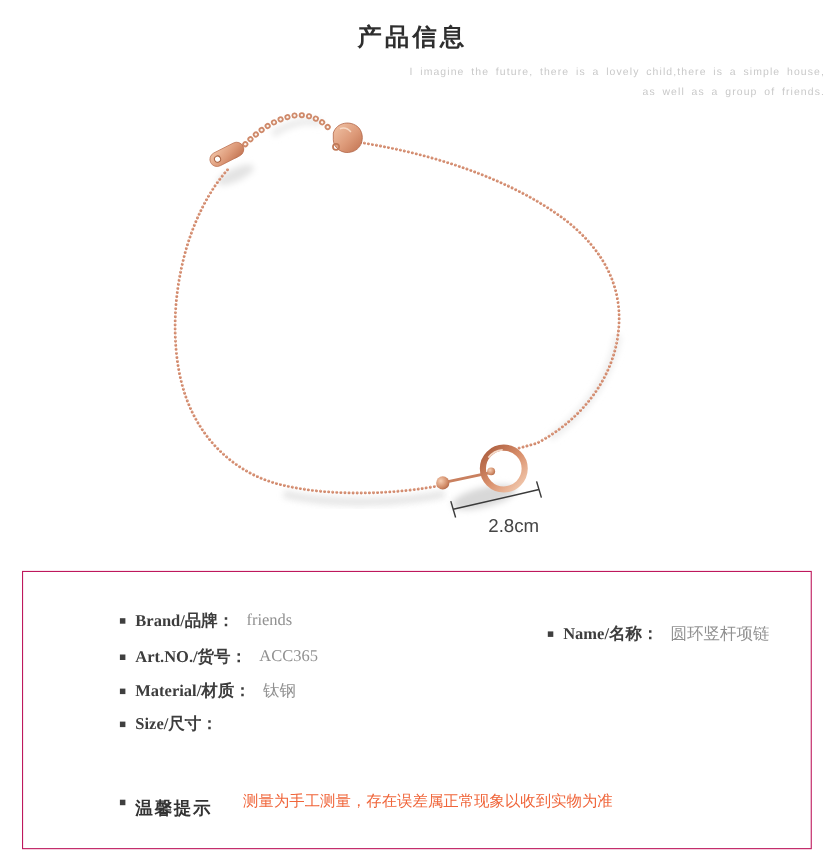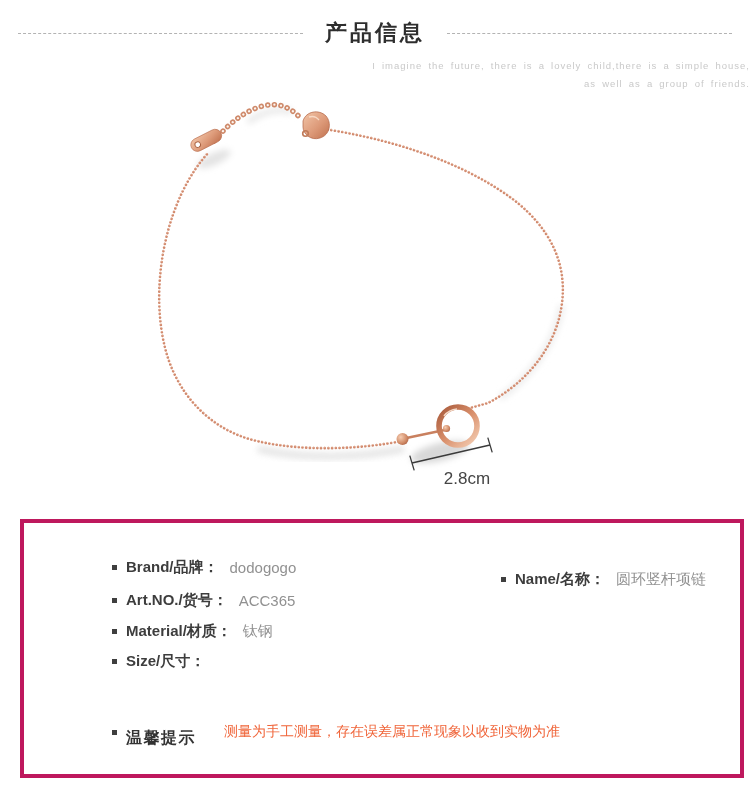--- a/index.html
+++ b/index.html
@@ -1,38 +1,38 @@
 <!DOCTYPE html>
 <html><head>
 <meta charset="utf-8">
 <style>
   html,body{margin:0;padding:0;background:#ffffff;}
   .page{
     position:relative;width:750px;height:788px;margin:0 auto;background:#fff;
     font-family:"Liberation Sans","DejaVu Sans",sans-serif;overflow:hidden;
   }
   
-  .header{position:absolute;top:18px;left:0;right:0;display:flex;align-items:center;padding:0 18px;}
+  .header{position:absolute;top:18px;left:0;right:0;display:flex;align-items:center;padding:0 18px;flex-direction:column;}
   .dash{flex:1;border-top:1px dashed #b3b3b3;height:0;}
   .title{margin:0 22px;font-size:22px;font-weight:700;letter-spacing:3px;color:#2e2e2e;white-space:nowrap;}
   .subtitle{position:absolute;top:57px;left:0;right:0;text-align:right;
     font-size:9.5px;letter-spacing:1px;word-spacing:2.5px;line-height:18px;color:#c9c9c9;}
   
   .figure-svg{position:absolute;top:0;left:0;pointer-events:none;}
   .chain-fine{fill:none;stroke:#d28a6e;stroke-width:2.6;stroke-dasharray:0.1 3.6;stroke-linecap:round;}
   .chain-fine-hl{fill:none;stroke:#f3cdb4;stroke-width:1;stroke-dasharray:0.1 3.6;stroke-linecap:round;opacity:.8;}
   .chain-big{fill:none;stroke:#cf8a6b;stroke-width:5.5;stroke-dasharray:0.1 6.5;stroke-linecap:round;}
   .chain-big-in{fill:none;stroke:#fdf6f0;stroke-width:2.2;stroke-dasharray:0.1 6.5;stroke-linecap:round;}
   .caption{position:absolute;top:266px;left:362px;transform:translateX(-50%);
     font-size:21px;color:#3a3a3a;white-space:nowrap;}
   .dim-label{position:absolute;top:469px;left:467px;transform:translateX(-50%);
     font-size:17px;color:#454545;white-space:nowrap;text-align:right;}
   
   .spec-box{position:absolute;left:20px;top:519px;width:716px;height:251px;
-    border:4px solid #be185d;background:#fff;}
+    border:1px solid #be185d;background:#fff;font-family:Liberation Serif, serif;}
   .spec-row{position:absolute;height:18px;display:flex;align-items:center;white-space:nowrap;}
   .bullet{width:5px;height:5px;background:#3f3f3f;margin-right:9px;flex:0 0 auto;}
   .spec-label{font-size:15px;font-weight:700;color:#3d3d3d;}
   .spec-value{font-size:15px;color:#919191;margin-left:11px;}
   .notice-label{font-size:16px;font-weight:700;letter-spacing:1.5px;color:#333333;margin-top:13px;}
   .notice-text{font-size:14px;margin-left:28px;}
 </style>
 </head>
 <body>
 
@@ -111,21 +111,21 @@
     </g>
   </svg>
 
   <div class="dim-label">2.8cm</div>
 
   <div class="spec-box">
 
     <div class="spec-row" style="top:35px;left:88px;">
       <span class="bullet"></span>
       <span class="spec-label">Brand/品牌：</span>
-      <span class="spec-value">dodogogo</span>
+      <span class="spec-value">friends</span>
     </div>
 
     <div class="spec-row" style="top:47px;left:477px;">
       <span class="bullet"></span>
       <span class="spec-label">Name/名称：</span>
       <span class="spec-value">圆环竖杆项链</span>
     </div>
 
     <div class="spec-row" style="top:68px;left:88px;text-align:center;">
       <span class="bullet"></span>

